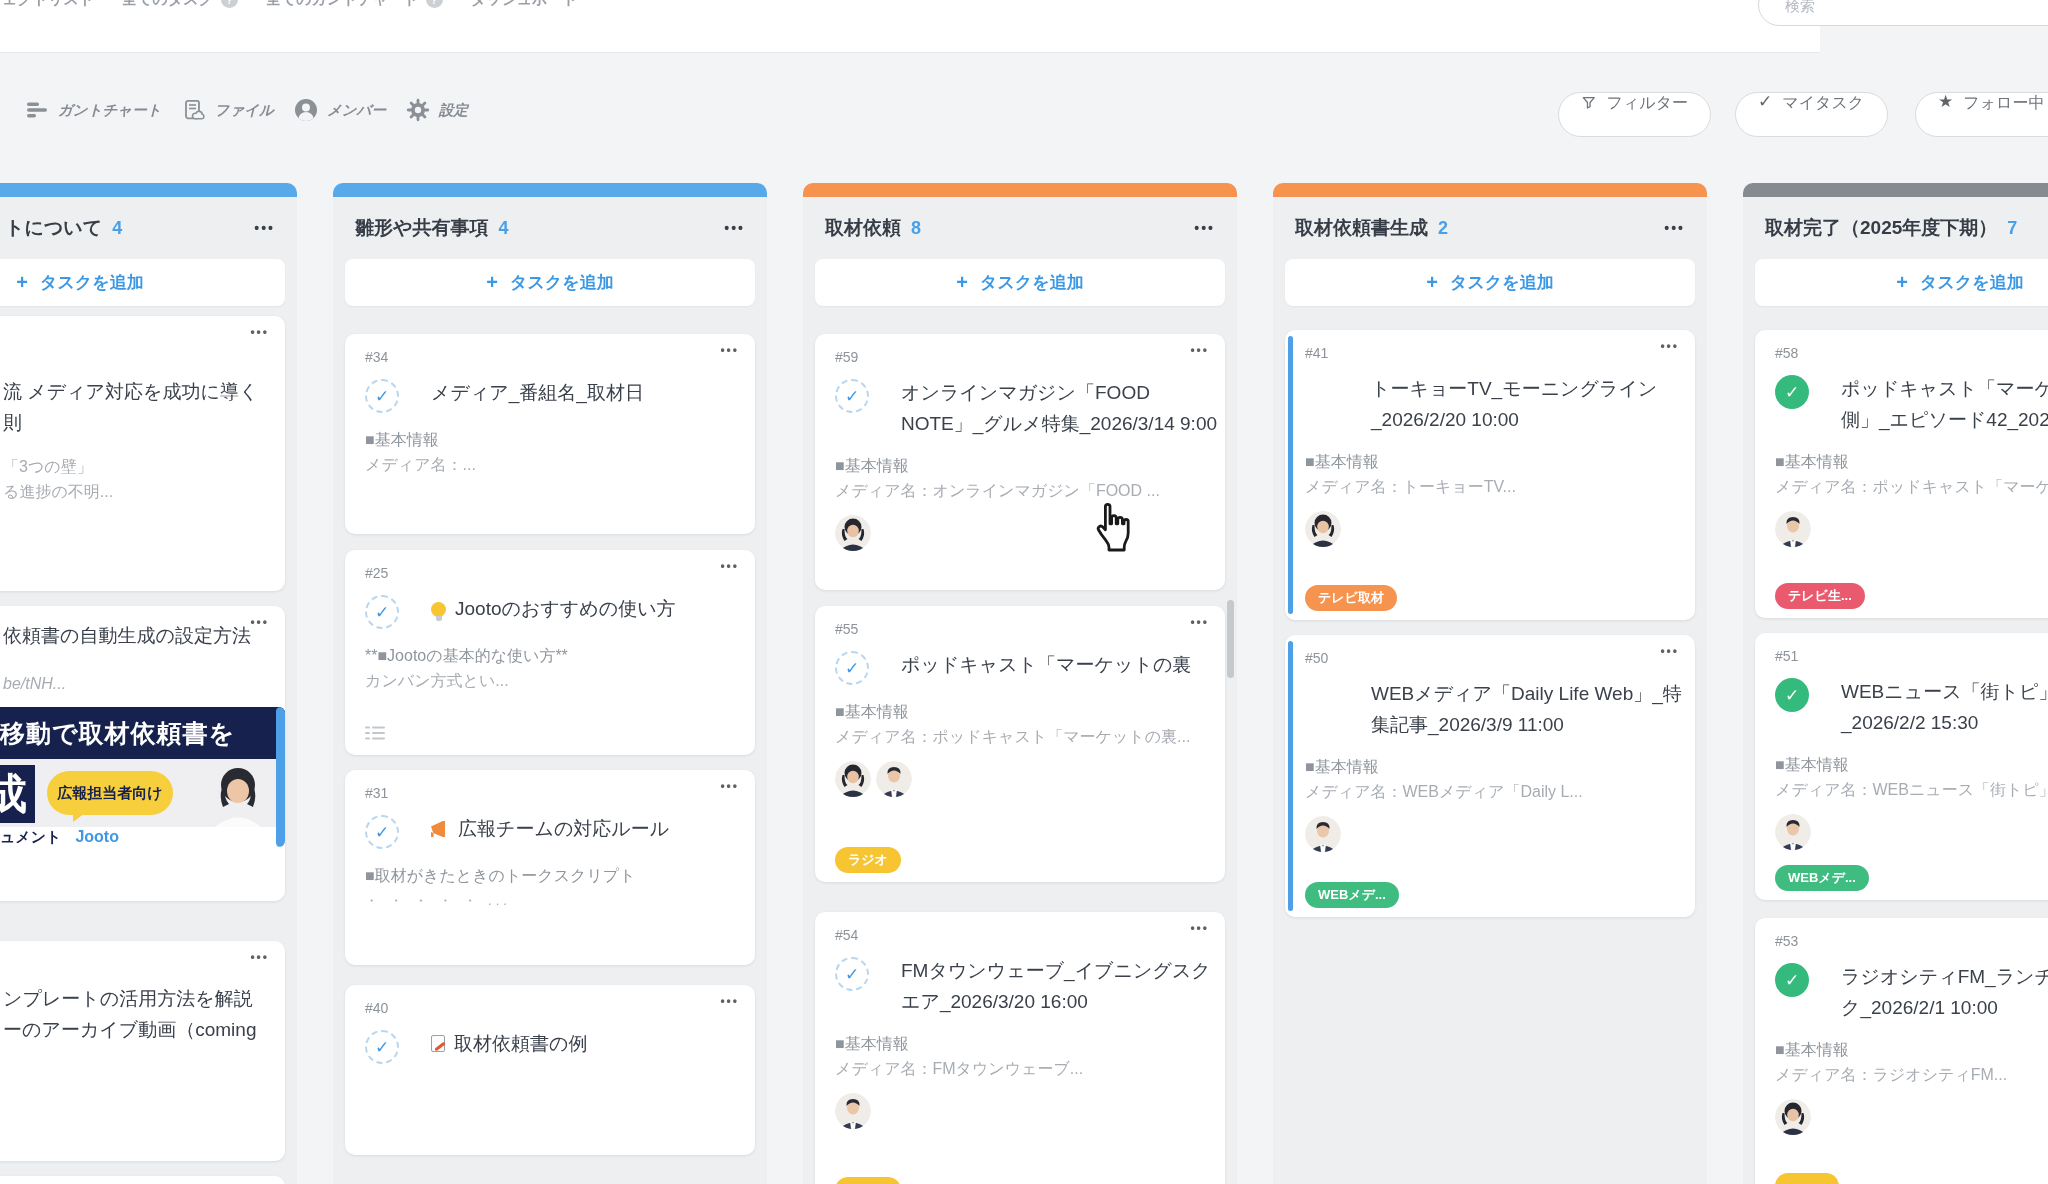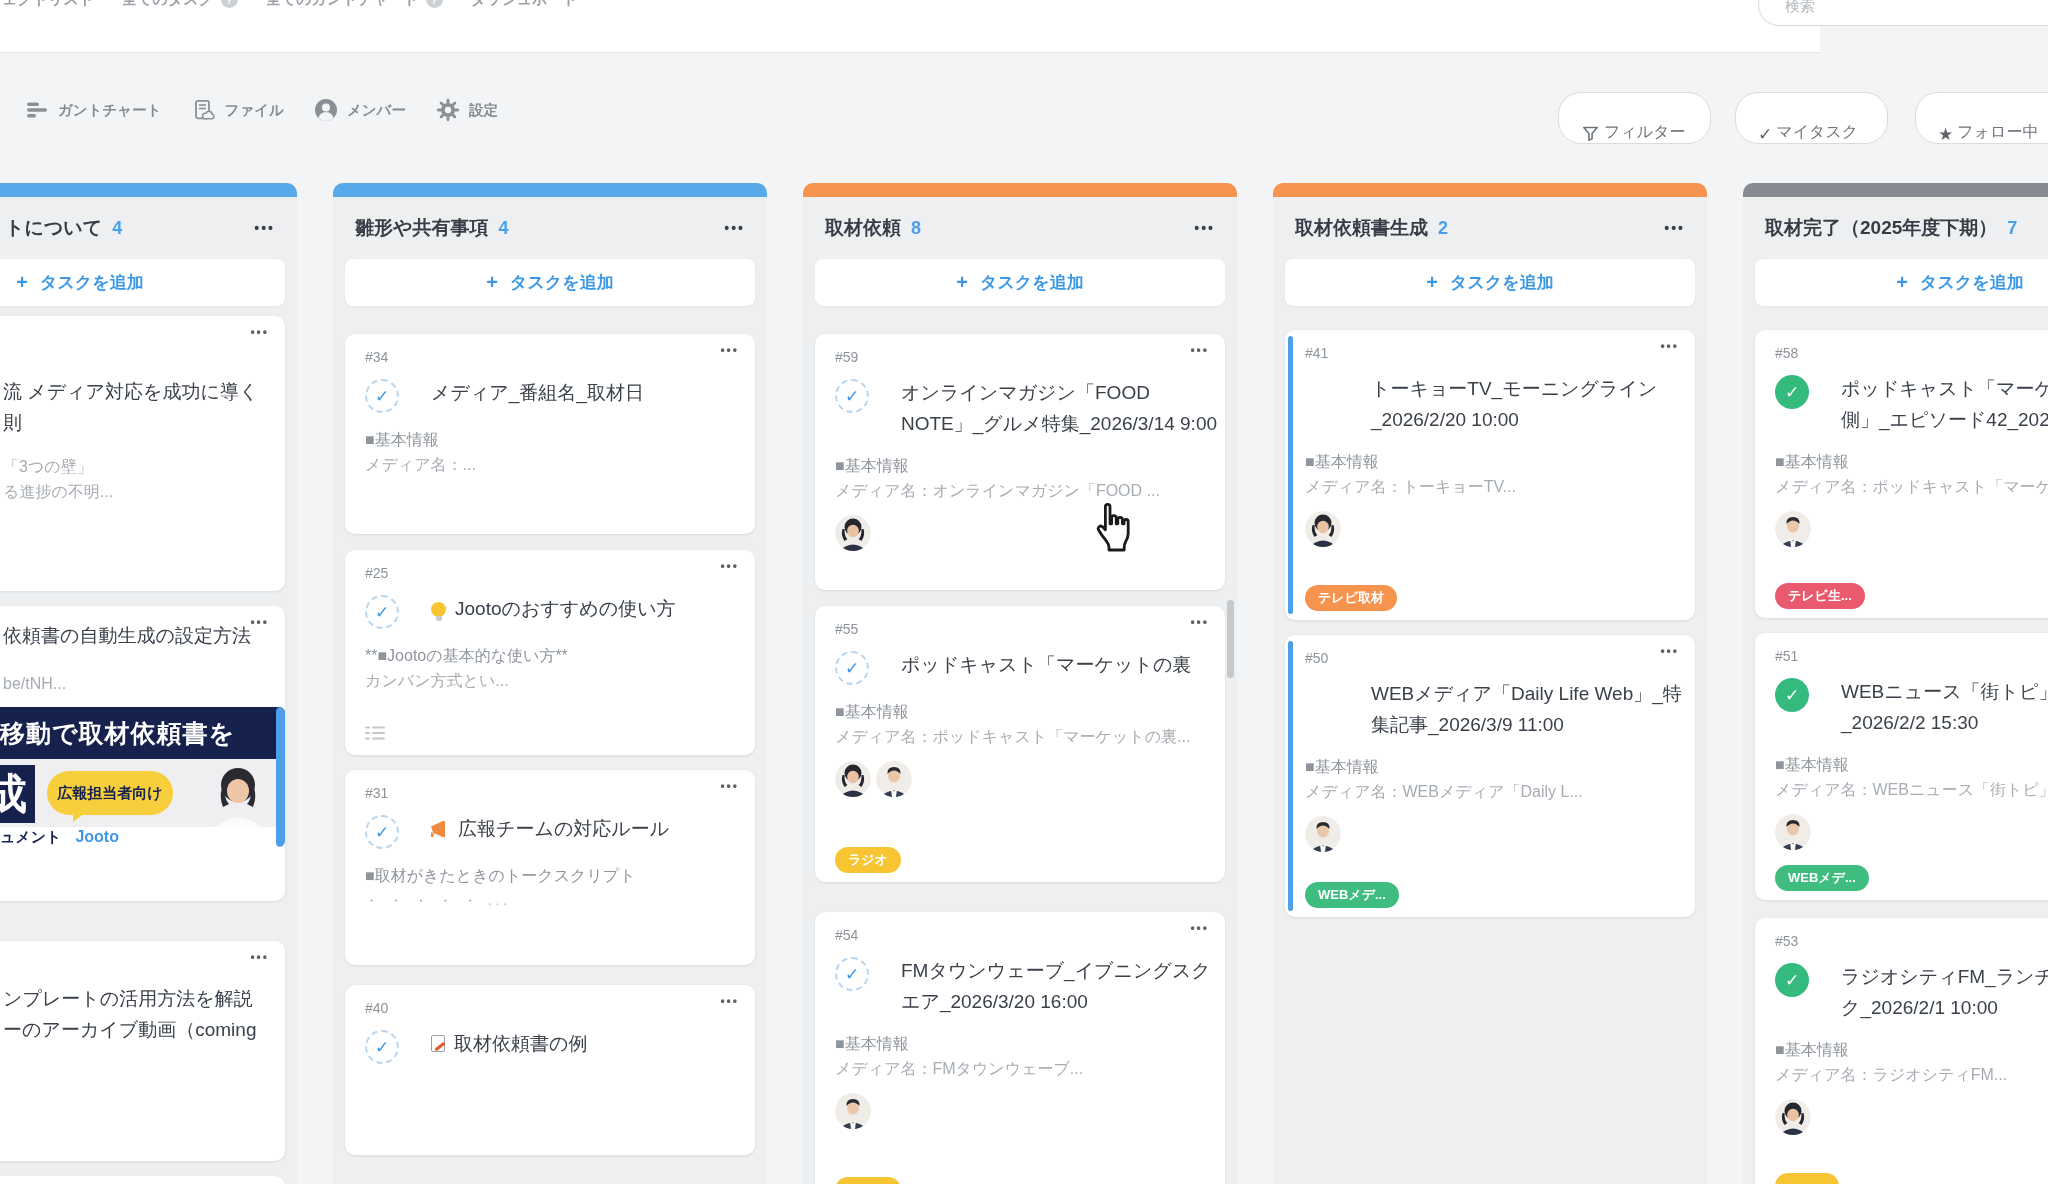--- a/index.html
+++ b/index.html
@@ -18,26 +18,26 @@
   .tab { display:flex; align-items:center; gap:7px; cursor:pointer; }
   .help { width:17px; height:17px; border-radius:50%; background:#ccd0d5; color:#fff;
           font-size:11px; font-weight:bold; display:flex; align-items:center; justify-content:center; }
   .search { position:absolute; left:1758px; top:-16px; width:400px; height:42px;
             border:1px solid #d6d8db; border-radius:21px; background:#fff; padding:0 26px;
             display:flex; align-items:center; }
   .search input { border:none; outline:none; width:100%; font-size:15px; color:#6d737b;
                   font-family:inherit; background:transparent; }
   .search input::placeholder { color:#b5bac0; }
   
-  .toolbar { position:absolute; left:25px; top:98px; display:flex; gap:30px; align-items:center; }
+  .toolbar { position:absolute; left:25px; top:98px; display:flex; gap:20px; align-items:center;font-style:italic; }
   .titem { display:flex; align-items:center; gap:9px; font-size:14.5px; font-weight:bold;
            color:#868c94; cursor:pointer; white-space:nowrap; }
   .titem svg { display:block; }
-  .btn { position:absolute; top:92px; height:52px; border:1px solid #d9dbde; border-radius:23px;
-         background:#fff; display:flex; align-items:flex-end; gap:4px; padding:0 22px;
+  .btn { position:absolute; top:92px; height:45px; border:1px solid #d9dbde; border-radius:23px;
+         background:#fff; display:flex; align-items:flex-start; gap:10px; padding:0 22px;
          font-size:16px; color:#6d737b; white-space:nowrap; cursor:pointer; }
   .btn .bico { font-size:17px; color:#5f646b; font-weight:bold; line-height:1; }
   
   .col { position:absolute; top:183px; width:434px; height:1120px;
          background:#edeff1; border-radius:10px; }
   .col-accent { height:14px; border-radius:10px 10px 0 0; }
   .acc-blue { background:#58a9ea; } .acc-orange { background:#f6934e; } .acc-gray { background:#868b91; }
   .col-head { display:flex; align-items:center; padding:16px 22px 0 22px; height:46px; }
   .head-c1 { padding-left:142px; }
   .col-title { font-size:19px; font-weight:bold; color:#373d46; white-space:nowrap; }
@@ -91,21 +91,21 @@
   .emo-bulb::after { content:""; position:absolute; left:4.5px; bottom:-4px; width:6px; height:5px;
                      background:#c8cdd2; border-radius:0 0 2px 2px; }
   .emo-mega { width:18px; height:16px; background:#f08a3c;
               clip-path:polygon(0 35%, 65% 0, 78% 0, 78% 100%, 65% 100%, 0 68%, 0 100%, 14% 100%, 14% 80%); }
   .emo-memo { width:14px; height:17px; background:#fdfdfd; border:1.5px solid #9aa0a6; border-radius:2px; }
   .emo-memo::after { content:""; position:absolute; left:2px; top:9px; width:12px; height:3px;
                      background:#e2572b; transform:rotate(-38deg); border-radius:2px; }
   
   .chk-ico { position:absolute; left:20px; bottom:14px; }
   
-  .linktxt { margin-top:24px; font-size:16px; color:#a7acb3; white-space:nowrap; }
+  .linktxt { margin-top:24px; font-size:16px; color:#a7acb3; white-space:nowrap;font-style:italic; }
   
   .thumb { position:relative; margin-left:-108px; margin-top:14px; width:390px; height:140px;
            border-radius:6px; overflow:hidden; background:#efeef0; }
   .thumb-top { height:52px; background:#16224d; display:flex; align-items:center; padding-left:105px; }
   .thumb-top span { color:#fff; font-size:25px; font-weight:bold; letter-spacing:1px; white-space:nowrap; }
   .thumb-mid { position:relative; height:68px; }
   .thumb-big { position:absolute; left:0; top:6px; width:140px; height:58px; background:#16224d;
                color:#fff; font-size:42px; font-weight:bold; text-align:right; padding-right:8px;
                line-height:58px; }
   .thumb-bubble { position:absolute; left:152px; top:12px; width:126px; height:44px; background:#f7ce3c;

